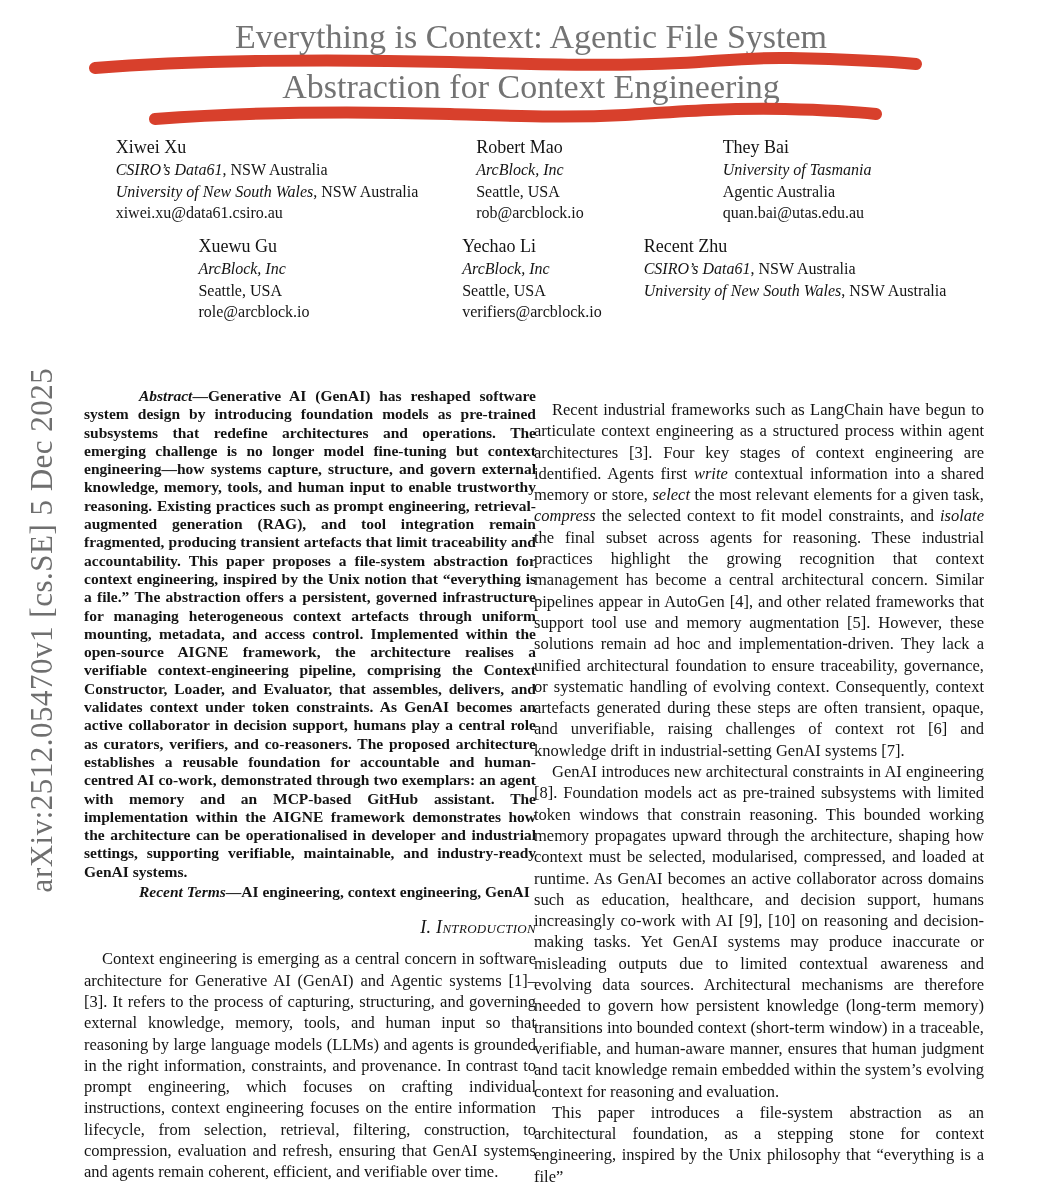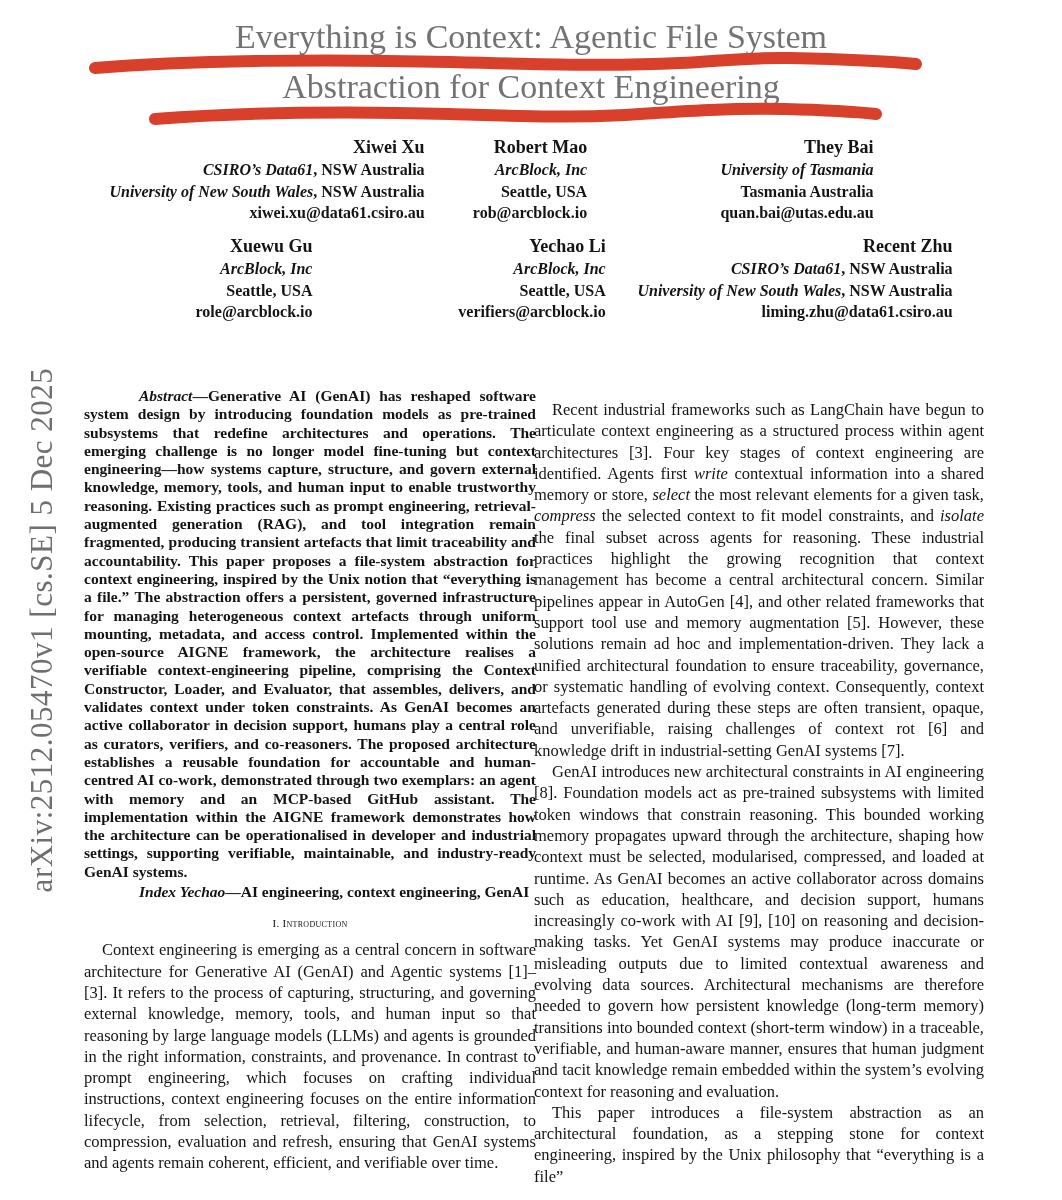--- a/index.html
+++ b/index.html
@@ -38,23 +38,22 @@
 
   .marker-overlay {
     position: absolute; top: 0; left: 0;
     pointer-events: none;
   }
 
   
   .author {
     position: absolute;
     transform: translateX(-50%);
-    text-align: right;
+    text-align: left;
     white-space: nowrap;
-    font-weight: bold;
   }
   .a-name { font-size: 18px; line-height: 23px; }
   .a-aff, .a-email { font-size: 16px; line-height: 21.5px; }
   .a-aff .it { font-style: italic; }
 
   
   .col { position: absolute; top: 387px; }
   .col-left  { left: 84px;  width: 452px; }
   .col-right { left: 534px; width: 450px; margin-top: 12px; }
 
@@ -64,26 +63,27 @@
     line-height: 18.3px;
     text-align: justify;
     text-indent: 17px;
     margin: 0;
     hyphens: auto;
   }
   .abstract .lead { font-style: italic; margin-left: 38px; }
   .index-terms { margin-top: 2px; }
 
   .sec-head {
-    font-size: 11px;
+    font-size: 18px;
     font-weight: normal;
     font-variant: small-caps;
-    text-align: center;
+    text-align: right;
     letter-spacing: 0.3px;
     margin: 16px 0 10px 0;
+    font-style: italic;
   }
 
   .body-p {
     font-size: 16.5px;
     line-height: 21.3px;
     text-align: justify;
     text-indent: 18px;
     margin: 0;
     hyphens: auto;
   }
@@ -115,21 +115,21 @@
   <div class="author" style="left:530px; top:136px">
     <div class="a-name">Robert Mao</div>
     <div class="a-aff"><span class="it">ArcBlock, Inc</span><span></span></div>
     <div class="a-aff"><span class="it"></span><span>Seattle, USA</span></div>
     <div class="a-email">rob@arcblock.io</div>
   </div>
 
   <div class="author" style="left:797px; top:136px">
     <div class="a-name">They Bai</div>
     <div class="a-aff"><span class="it">University of Tasmania</span><span></span></div>
-    <div class="a-aff"><span class="it"></span><span>Tasmania Australia</span></div>
+    <div class="a-aff"><span class="it"></span><span>Agentic Australia</span></div>
     <div class="a-email">quan.bai@utas.edu.au</div>
   </div>
 
   <div class="author" style="left:254px; top:235px">
     <div class="a-name">Xuewu Gu</div>
     <div class="a-aff"><span class="it">ArcBlock, Inc</span><span></span></div>
     <div class="a-aff"><span class="it"></span><span>Seattle, USA</span></div>
     <div class="a-email">role@arcblock.io</div>
   </div>
 
@@ -137,26 +137,25 @@
     <div class="a-name">Yechao Li</div>
     <div class="a-aff"><span class="it">ArcBlock, Inc</span><span></span></div>
     <div class="a-aff"><span class="it"></span><span>Seattle, USA</span></div>
     <div class="a-email">verifiers@arcblock.io</div>
   </div>
 
   <div class="author" style="left:795px; top:235px">
     <div class="a-name">Recent Zhu</div>
     <div class="a-aff"><span class="it">CSIRO’s Data61</span><span>, NSW Australia</span></div>
     <div class="a-aff"><span class="it">University of New South Wales</span><span>, NSW Australia</span></div>
-    <div class="a-email">liming.zhu@data61.csiro.au</div>
   </div>
 
   <div class="col col-left">
     <p class="abstract"><span class="lead">Abstract</span><span>—Generative AI (GenAI) has reshaped software system design by introducing foundation models as pre-trained subsystems that redefine architectures and operations. The emerging challenge is no longer model fine-tuning but context engineering—how systems capture, structure, and govern external knowledge, memory, tools, and human input to enable trustworthy reasoning. Existing practices such as prompt engineering, retrieval-augmented generation (RAG), and tool integration remain fragmented, producing transient artefacts that limit traceability and accountability. This paper proposes a file-system abstraction for context engineering, inspired by the Unix notion that “everything is a file.” The abstraction offers a persistent, governed infrastructure for managing heterogeneous context artefacts through uniform mounting, metadata, and access control. Implemented within the open-source AIGNE framework, the architecture realises a verifiable context-engineering pipeline, comprising the Context Constructor, Loader, and Evaluator, that assembles, delivers, and validates context under token constraints. As GenAI becomes an active collaborator in decision support, humans play a central role as curators, verifiers, and co-reasoners. The proposed architecture establishes a reusable foundation for accountable and human-centred AI co-work, demonstrated through two exemplars: an agent with memory and an MCP-based GitHub assistant. The implementation within the AIGNE framework demonstrates how the architecture can be operationalised in developer and industrial settings, supporting verifiable, maintainable, and industry-ready GenAI systems.</span></p>
-    <p class="abstract index-terms"><span class="lead">Index Yechao</span><span>—AI engineering, context engineering, GenAI</span></p>
+    <p class="abstract index-terms"><span class="lead">Recent Terms</span><span>—AI engineering, context engineering, GenAI</span></p>
     <h2 class="sec-head">I. Introduction</h2>
     <p class="body-p">Context engineering is emerging as a central concern in software architecture for Generative AI (GenAI) and Agentic systems [1]–[3]. It refers to the process of capturing, structuring, and governing external knowledge, memory, tools, and human input so that reasoning by large language models (LLMs) and agents is grounded in the right information, constraints, and provenance. In contrast to prompt engineering, which focuses on crafting individual instructions, context engineering focuses on the entire information lifecycle, from selection, retrieval, filtering, construction, to compression, evaluation and refresh, ensuring that GenAI systems and agents remain coherent, efficient, and verifiable over time.</p>
   </div>
 
   <div class="col col-right">
     <p class="body-p"><span>Recent industrial frameworks such as LangChain have begun to articulate context engineering as a structured process within agent architectures [3]. Four key stages of context engineering are identified. Agents first </span><i>write</i><span> contextual information into a shared memory or store, </span><i>select</i><span> the most relevant elements for a given task, </span><i>compress</i><span> the selected context to fit model constraints, and </span><i>isolate</i><span> the final subset across agents for reasoning. These industrial practices highlight the growing recognition that context management has become a central architectural concern. Similar pipelines appear in AutoGen [4], and other related frameworks that support tool use and memory augmentation [5]. However, these solutions remain ad hoc and implementation-driven. They lack a unified architectural foundation to ensure traceability, governance, or systematic handling of evolving context. Consequently, context artefacts generated during these steps are often transient, opaque, and unverifiable, raising challenges of context rot [6] and knowledge drift in industrial-setting GenAI systems [7].</span></p>
     <p class="body-p">GenAI introduces new architectural constraints in AI engineering [8]. Foundation models act as pre-trained subsystems with limited token windows that constrain reasoning. This bounded working memory propagates upward through the architecture, shaping how context must be selected, modularised, compressed, and loaded at runtime. As GenAI becomes an active collaborator across domains such as education, healthcare, and decision support, humans increasingly co-work with AI [9], [10] on reasoning and decision-making tasks. Yet GenAI systems may produce inaccurate or misleading outputs due to limited contextual awareness and evolving data sources. Architectural mechanisms are therefore needed to govern how persistent knowledge (long-term memory) transitions into bounded context (short-term window) in a traceable, verifiable, and human-aware manner, ensures that human judgment and tacit knowledge remain embedded within the system’s evolving context for reasoning and evaluation.</p>
     <p class="body-p">This paper introduces a file-system abstraction as an architectural foundation, as a stepping stone for context engineering, inspired by the Unix philosophy that “everything is a file”</p>
   </div>
 

